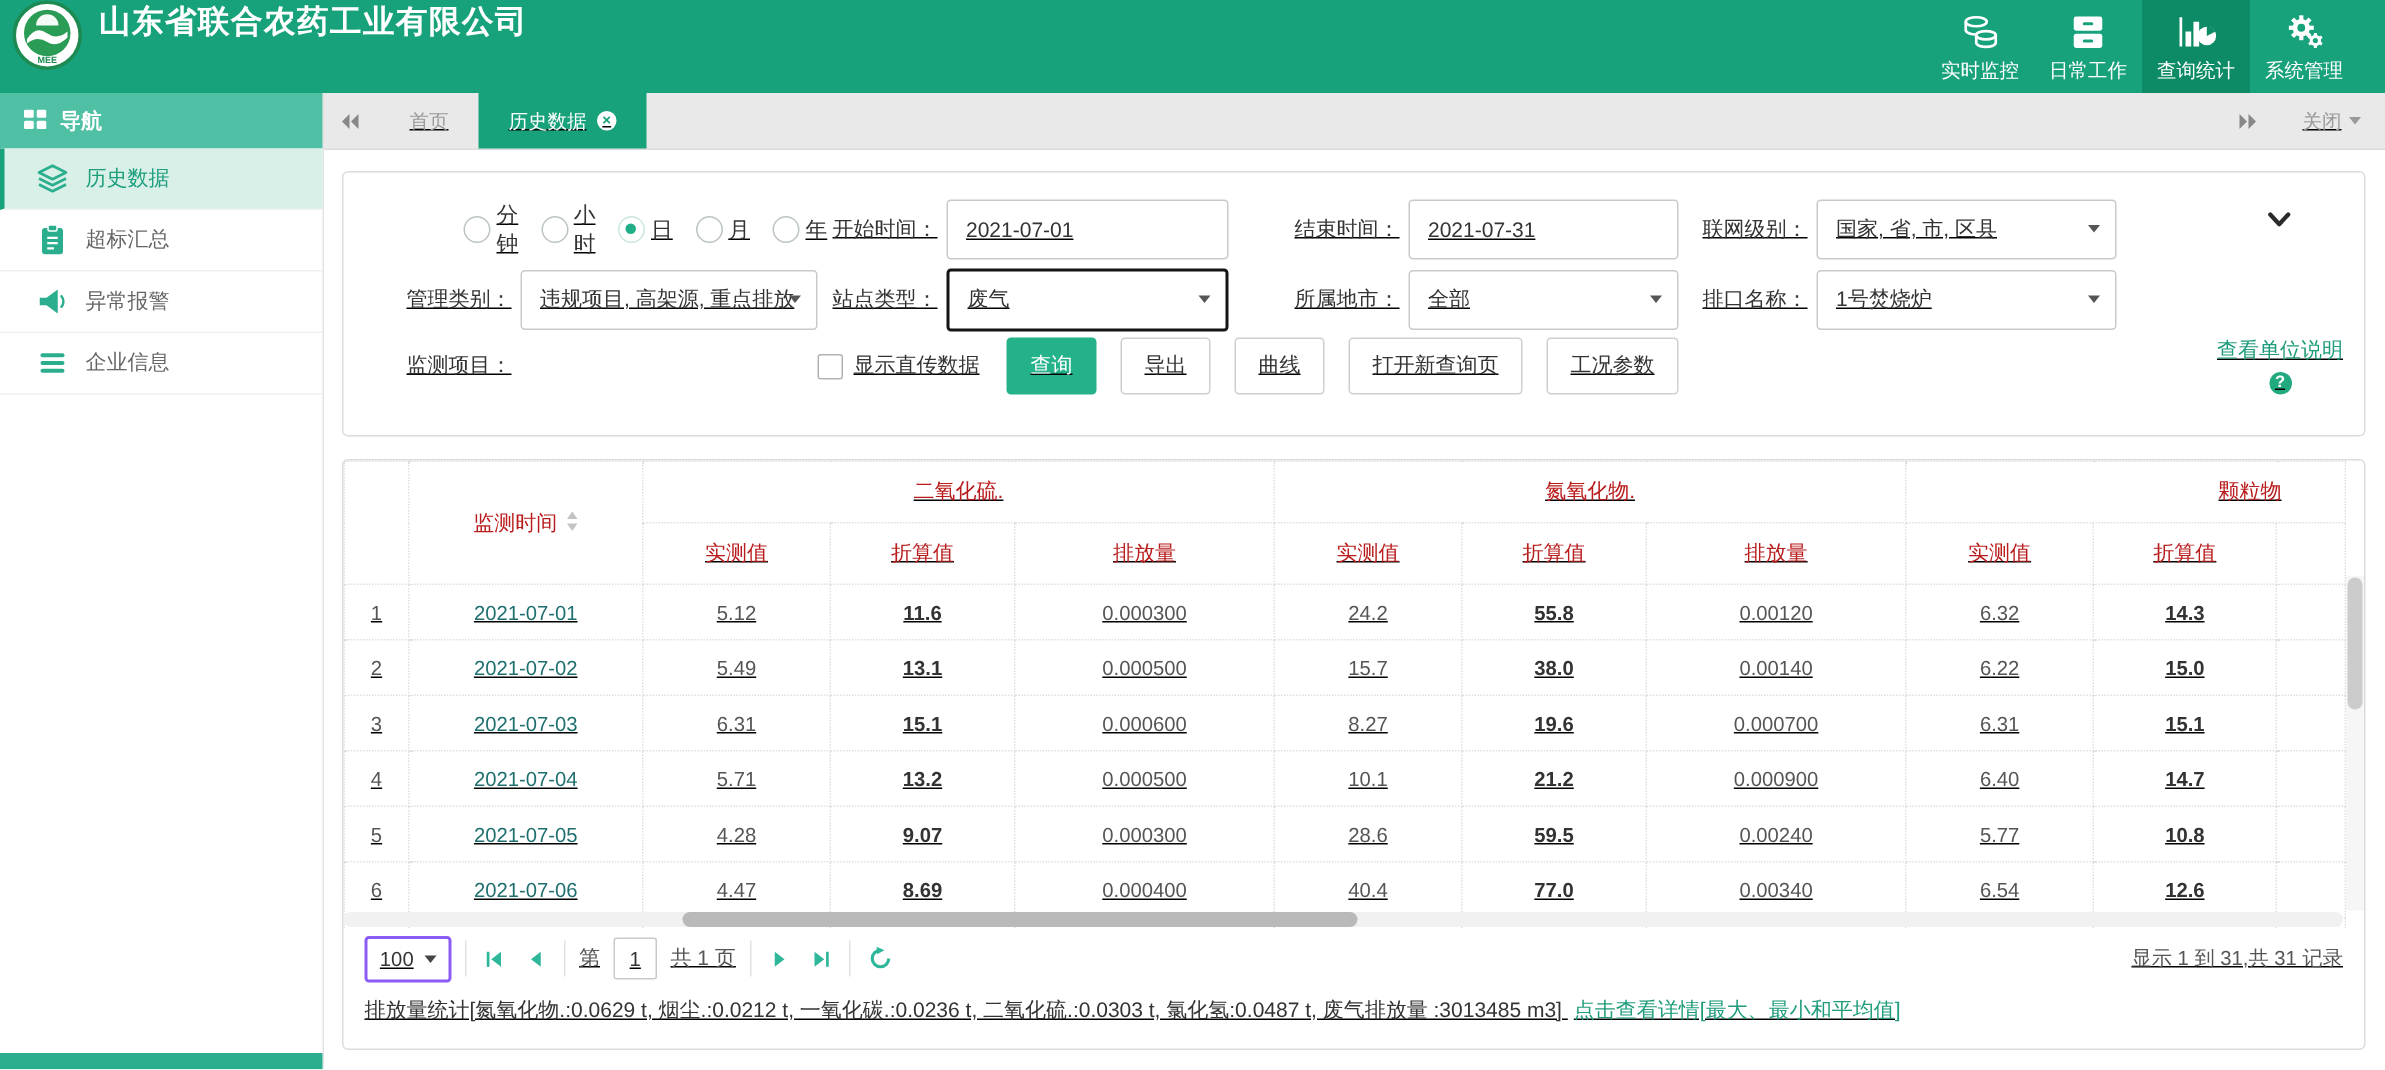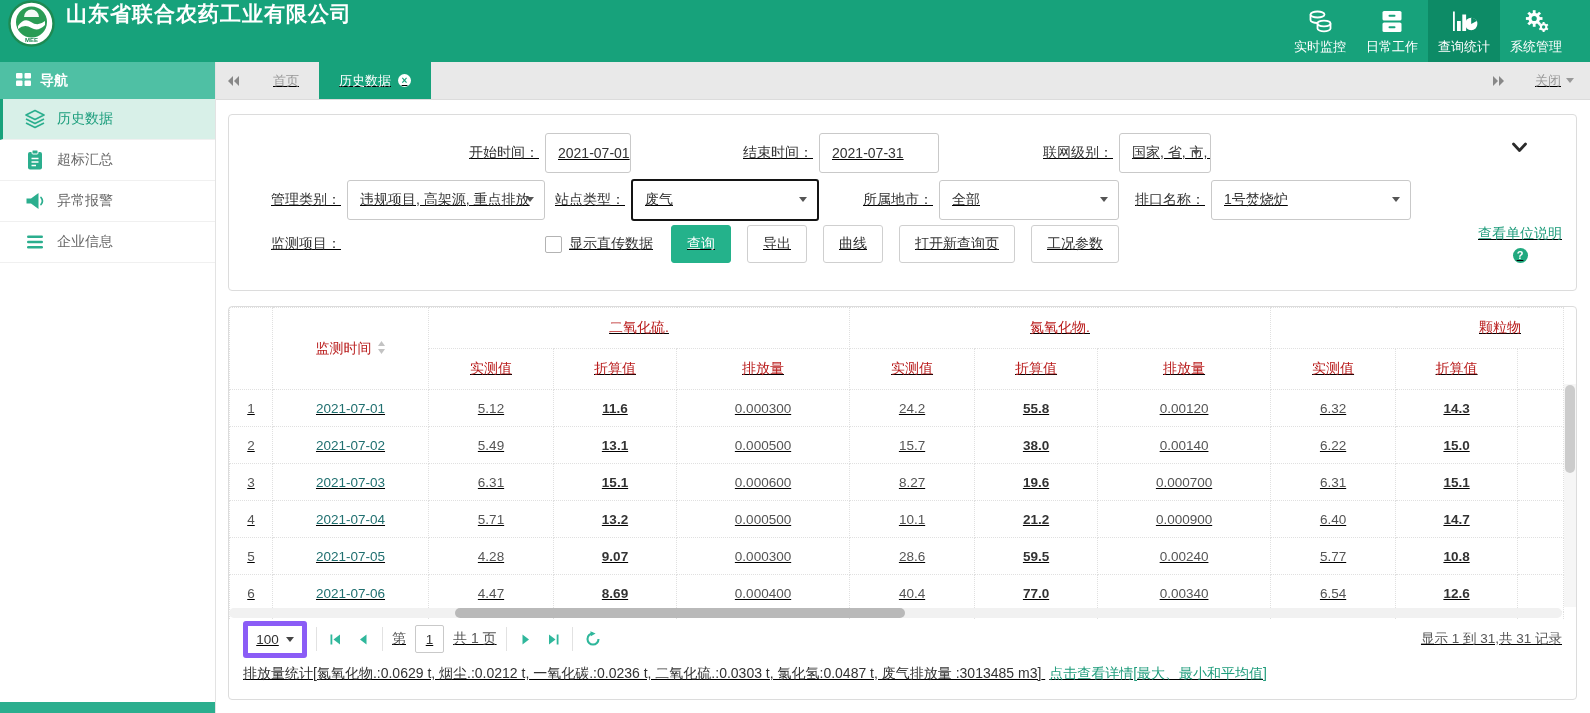--- a/index.html
+++ b/index.html
@@ -71,21 +71,21 @@
   td.date{color:#1f6f6f;cursor:pointer;}
   .time-th{cursor:pointer;}
   .time-th .th-inner{display:inline-flex;align-items:center;gap:5px;}
   .hscroll{position:absolute;left:0;bottom:1px;height:10px;width:calc(100% - 14px);background:#f1f1f1;border-radius:5px;cursor:pointer;}
   .hthumb{position:absolute;left:226px;width:450px;height:10px;background:#b9b9b9;border-radius:5px;}
   .vscroll{position:absolute;top:77px;right:0;bottom:12px;width:12px;background:#f6f6f6;cursor:pointer;}
   .vthumb{position:absolute;top:1px;left:1px;width:10px;height:88px;background:#cccccc;border-radius:5px;}
 
   
   .pager{display:flex;align-items:center;height:40px;padding:0 14px;font-size:14px;color:#555;gap:9px;}
-  .page-size{width:54px;height:27px;border:5px solid #8b5cf6;border-radius:3px;display:flex;align-items:center;justify-content:center;gap:7px;font-size:13.5px;color:#333;cursor:pointer;background:#fff;}
+  .page-size{width:54px;height:27px;border:2px solid #8b5cf6;border-radius:3px;display:flex;align-items:center;justify-content:center;gap:7px;font-size:13.5px;color:#333;cursor:pointer;background:#fff;}
   .page-size .sel-caret{width:0;height:0;border-left:4px solid transparent;border-right:4px solid transparent;border-top:5px solid #444;}
   .psep{width:1px;height:24px;background:#e2e2e2;}
   .pbtn{display:flex;align-items:center;padding:0 3px;cursor:pointer;}
   .page-input{width:27px;height:26px;border:1px solid #c9c9c9;border-radius:2px;display:flex;align-items:center;justify-content:center;font-size:13.5px;color:#333;background:#fff;}
   .pager-summary{margin-left:auto;font-size:13.5px;color:#555;}
 
   
   .stats-line{padding:6px 14px 0 14px;font-size:14px;color:#333;white-space:nowrap;overflow:hidden;}
   .stats-link{color:#1e9c7b;cursor:pointer;margin-left:4px;}
 </style>
@@ -277,20 +277,42 @@
           </svg>
         </span>
       <span class="close-menu">
           <span>关闭</span>
           <span class="caret-sm"></span>
         </span>
     </div>
 
     <div class="panel filter-panel">
       <div class="frow">
+        <div class="radio-group" id="radios">
+            <div class="radio">
+    <span class="rdot"></span>
+    <span class="radio-label">分钟</span>
+  </div>
+            <div class="radio">
+    <span class="rdot"></span>
+    <span class="radio-label">小时</span>
+  </div>
+            <div class="radio sel">
+    <span class="rdot"></span>
+    <span class="radio-label">日</span>
+  </div>
+            <div class="radio">
+    <span class="rdot"></span>
+    <span class="radio-label">月</span>
+  </div>
+            <div class="radio">
+    <span class="rdot"></span>
+    <span class="radio-label">年</span>
+  </div>
+          </div>
         <div class="flabel">开始时间：</div>
         <div class="ctrl input">
             <span>2021-07-01</span>
           </div>
         <div class="flabel">结束时间：</div>
         <div class="ctrl input">
             <span>2021-07-31</span>
           </div>
         <div class="flabel">联网级别：</div>
         <div class="ctrl">

